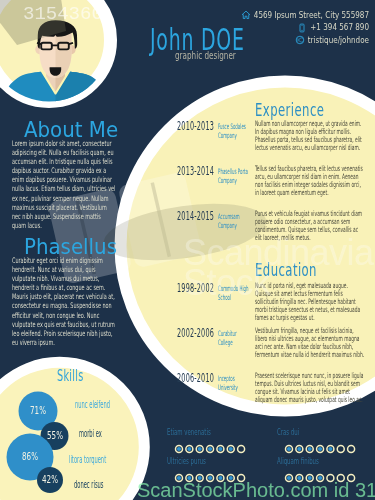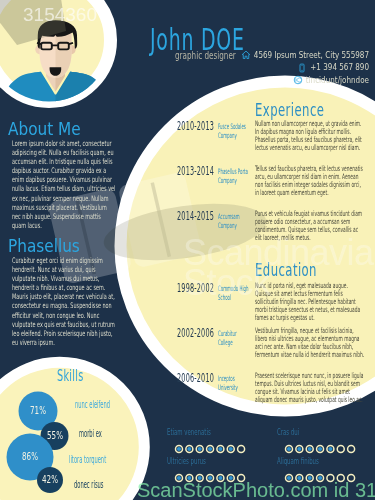--- a/index.html
+++ b/index.html
@@ -9,29 +9,29 @@
   .abs{position:absolute;}
   svg{display:block;}
 
   
   #name{left:150px;top:25px;font-family:"DejaVu Sans Condensed","DejaVu Sans",sans-serif;
         font-size:30px;line-height:30px;color:#2ca6e0;letter-spacing:1.1px;
         white-space:nowrap;transform:scaleX(0.70);transform-origin:0 0;}
   #role{left:175px;top:50px;font-family:"DejaVu Sans Condensed","DejaVu Sans",sans-serif;
         font-size:11px;line-height:12px;color:#b4b3a3;white-space:nowrap;
         transform:scaleX(0.73);transform-origin:0 0;}
-  #contacts{right:6px;top:9px;width:200px;text-align:right;margin-top:40px;}
+  #contacts{right:6px;top:9px;width:200px;text-align:right;}
   .contact{display:flex;justify-content:flex-end;align-items:center;gap:3px;height:12.6px;}
   .contact .ctext{font-family:"DejaVu Sans Condensed","DejaVu Sans",sans-serif;
         font-size:8px;line-height:9px;color:#d8d8c6;white-space:nowrap;}
   .contact .cicon{width:10px;height:10px;flex:0 0 10px;}
 
   
-  .lheading{left:8px;font-family:"DejaVu Sans Condensed","DejaVu Sans",sans-serif;
-        font-size:17px;line-height:17px;color:#2ca6e0;white-space:nowrap;}
+  .lheading{left:24px;font-family:"DejaVu Sans Condensed","DejaVu Sans",sans-serif;
+        font-size:22px;line-height:17px;color:#2ca6e0;white-space:nowrap;}
   .lbody{left:12px;width:145px;font-family:"DejaVu Sans Condensed","DejaVu Sans",sans-serif;
         font-size:7.6px;line-height:9.1px;color:#dedecd;text-align:left;
         transform:scaleX(0.717);transform-origin:0 0;}
 
   
   .rheading{left:255px;font-family:"DejaVu Sans Condensed","DejaVu Sans",sans-serif;
         font-size:18px;line-height:18px;color:#2d8fc4;white-space:nowrap;
         transform:scaleX(0.72);transform-origin:0 0;letter-spacing:0.6px;}
   .entry{position:absolute;left:143.5px;width:230px;}
   .entry .years{position:absolute;left:0;top:0;width:70px;text-align:right;
@@ -53,21 +53,21 @@
   .skill-label{position:absolute;font-family:"DejaVu Sans Condensed","DejaVu Sans",sans-serif;
         font-size:9.8px;line-height:10px;white-space:nowrap;
         transform:scaleX(0.585);transform-origin:0 0;}
 
   
   .rating-label{position:absolute;font-family:"DejaVu Sans Condensed","DejaVu Sans",sans-serif;
         font-size:8px;line-height:9px;color:#2b6c95;white-space:nowrap;
         transform:scaleX(0.75);transform-origin:0 0;}
 
   
-  #wm-id{left:23px;top:5px;font-family:Liberation Sans, sans-serif;
+  #wm-id{left:23px;top:5px;font-family:Liberation Mono, monospace;
         font-size:19px;line-height:19px;color:#ffffff;opacity:0.62;white-space:nowrap;}
   #wm-brand{left:183px;top:238px;font-family:"Liberation Sans",sans-serif;
         font-size:36px;line-height:30px;color:#ffffff;opacity:0.30;
         width:200px;font-weight:400;letter-spacing:-0.5px;}
   #wm-footer{left:137px;top:482px;font-family:"Liberation Sans",sans-serif;
         font-size:20px;line-height:16px;color:#86efac;opacity:0.72;white-space:nowrap;}
   .entry .body{position:absolute;left:111.5px;top:0px;width:170px;
         font-family:"DejaVu Sans Condensed","DejaVu Sans",sans-serif;
         font-size:7.5px;line-height:8.1px;color:#4a4a3c;text-align:left;
         transform:scaleX(0.647);transform-origin:0 0;}
@@ -144,21 +144,21 @@
         <span class="ctext">+1 394 567 890</span>
       </div>
       <div class="contact">
         <span class="cicon">
           <svg viewBox="0 0 20 20" width="10" height="10">
             <circle cx="10" cy="10" r="7.6" fill="none" stroke="#2ca6e0" stroke-width="1.7"></circle>
             <path d="M3.6 7.2c2.4 1.9 4.3 1.9 6.4 0s4-1.9 6.4 0" fill="none" stroke="#2ca6e0" stroke-width="1.4"></path>
             <path d="M3.6 12.8c2.4-1.9 4.3-1.9 6.4 0s4 1.9 6.4 0" fill="none" stroke="#2ca6e0" stroke-width="1.4"></path>
           </svg>
         </span>
-        <span class="ctext">tincidunt/johndoe</span>
+        <span class="ctext">tristique/johndoe</span>
       </div>
     </div>
 
   <svg class="abs" id="wm-logo" width="375" height="500" viewBox="0 0 375 500">
     <g opacity="0.42">
       <g transform="rotate(-13 125 228)">
         <rect x="55" y="186" width="68" height="84" rx="9" fill="#ffffff" fill-opacity="0.55"></rect>
         <rect x="127" y="186" width="68" height="84" rx="9" fill="#ffffff" fill-opacity="0.55"></rect>
         <rect x="83" y="190" width="3.5" height="76" fill="#3a3a3a" fill-opacity="0.35"></rect>
         <rect x="160" y="190" width="3.5" height="76" fill="#3a3a3a" fill-opacity="0.35"></rect>

